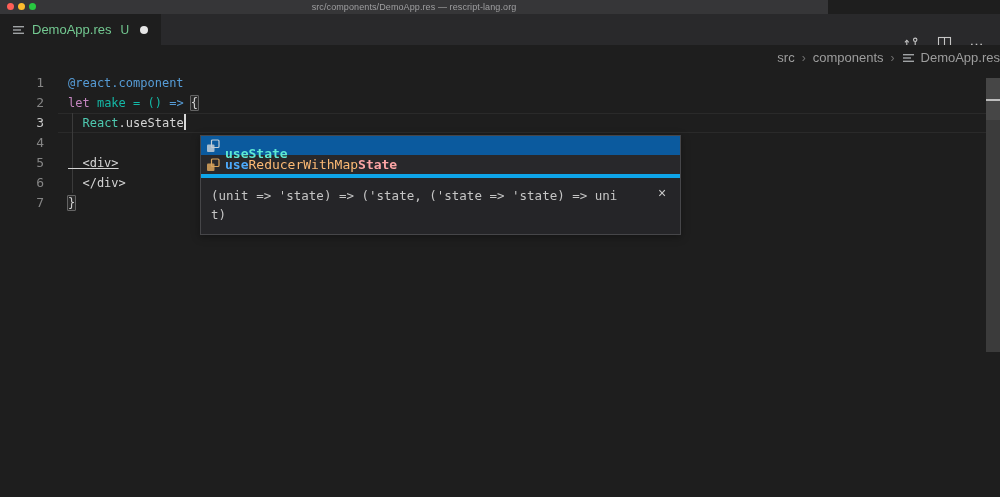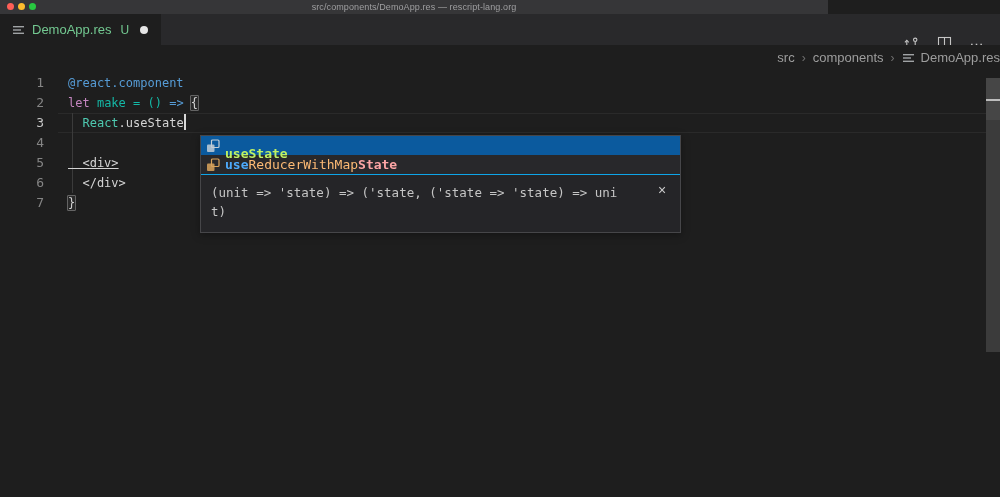--- a/index.html
+++ b/index.html
@@ -55,21 +55,21 @@
   .scroll-top-seg { position:absolute; left:0; top:0; width:14px; height:42px; background:rgba(255,255,255,0.06); }
   .cursor-mark { position:absolute; left:0; top:21px; width:14px; height:2px; background:#bdbdbd; }
 
   
   .suggest { position:absolute; left:200px; top:65px; width:481px; background:#28282b;
              border:1px solid #464649; z-index:10; box-shadow:0 2px 8px rgba(0,0,0,0.35); }
   .suggest-row { height:19px; display:flex; align-items:center; padding-left:4px;
                  font-family:"DejaVu Sans Mono", monospace; font-size:13px; cursor:pointer; }
   .suggest-row .sym-icon { width:16px; height:16px; margin-right:4px; flex:0 0 16px; }
   .suggest-row .match { font-weight:bold; }
-  .doc-panel { position:relative; border-top:1px solid #0ea5e9; background:#252528;
+  .doc-panel { position:relative; border-top:4px solid #0ea5e9; background:#252528;
                padding:8px 34px 10px 10px; min-height:58px; }
   .doc-line { font-family:"DejaVu Sans Mono", monospace; font-size:12.5px; line-height:19px;
               color:#c5c5c5; white-space:pre; }
   .doc-close { position:absolute; top:7px; right:10px; width:16px; height:16px; color:#cccccc;
                font-size:14px; line-height:16px; text-align:center; cursor:pointer;
                font-family:"Liberation Sans", sans-serif; }
 </style>
 </head>
 <body>
 
@@ -168,21 +168,21 @@
       <div class="cursor-mark"></div>
     </div>
 
     <div class="suggest">
       <div id="suggest-list">
           <div class="suggest-row" style="background: rgb(11, 90, 158);">
             <span class="sym-icon"><svg width="16" height="16" viewBox="0 0 16 16">
                 <rect x="6.5" y="2" width="7.5" height="7.5" rx="1" fill="none" stroke="#c3ced6" stroke-width="1.2"></rect>
                 <rect x="2" y="6.5" width="7.5" height="7.5" rx="1" fill="#c3ced6" opacity="0.85"></rect>
               </svg></span>
-            <span class="match" style="color: #bef264; margin-top: 16px;">useState</span>
+            <span class="match" style="color: #5eead4; margin-top: 16px;">useState</span>
           </div>
           <div class="suggest-row">
             <span class="sym-icon"><svg width="16" height="16" viewBox="0 0 16 16">
                 <rect x="6.5" y="2" width="7.5" height="7.5" rx="1" fill="none" stroke="#d9a35c" stroke-width="1.2"></rect>
                 <rect x="2" y="6.5" width="7.5" height="7.5" rx="1" fill="#d9a35c" opacity="0.85"></rect>
               </svg></span>
             <span class="match" style="color: rgb(77, 170, 252);">use</span>
             <span style="color: #fdba74;">ReducerWithMap</span>
             <span class="match" style="color: #fca5a5;">State</span>
           </div>

